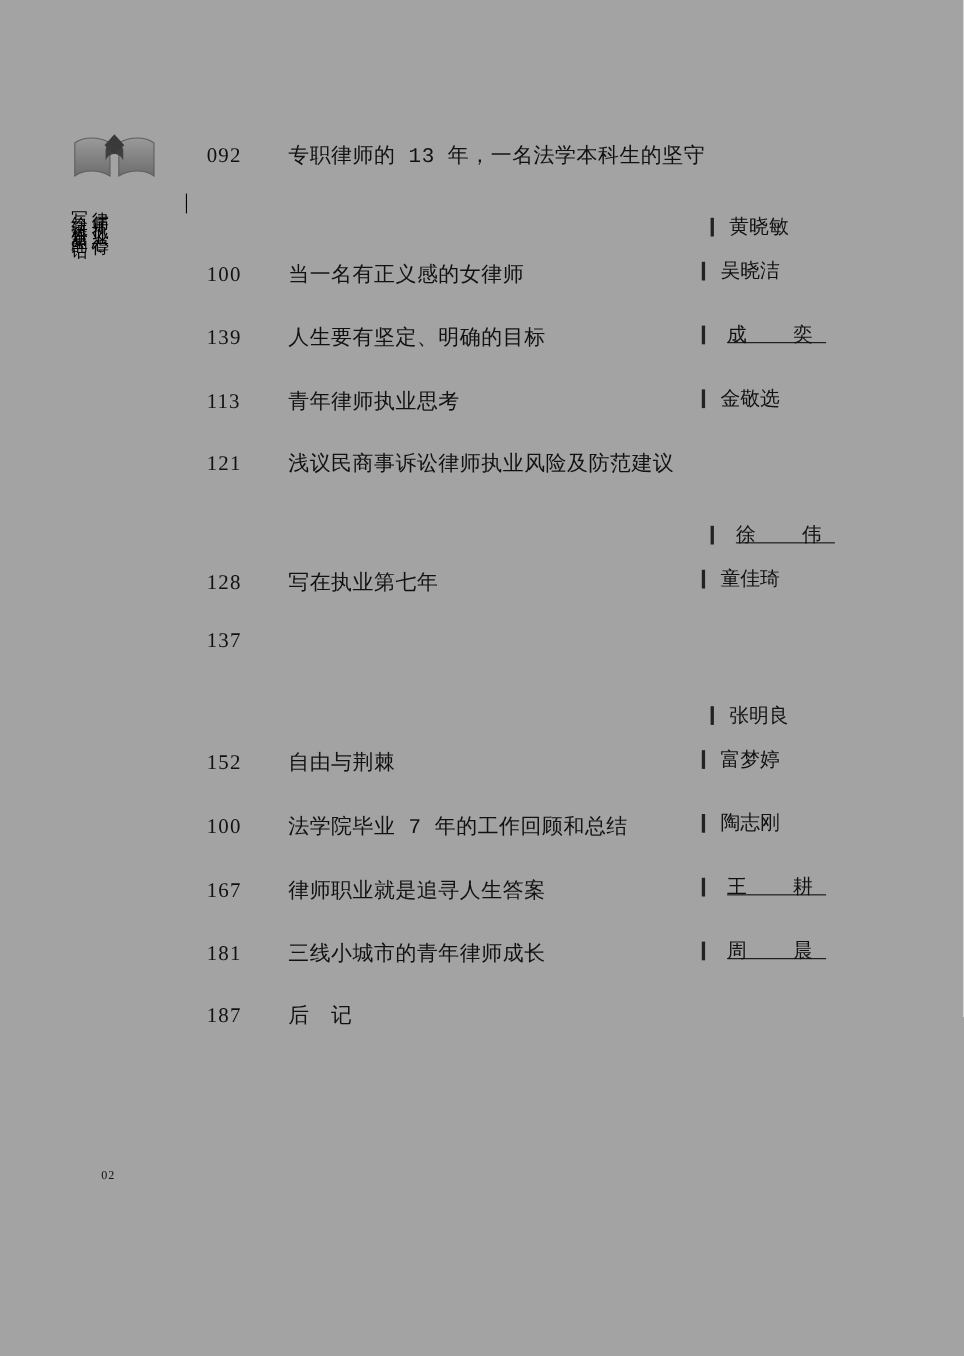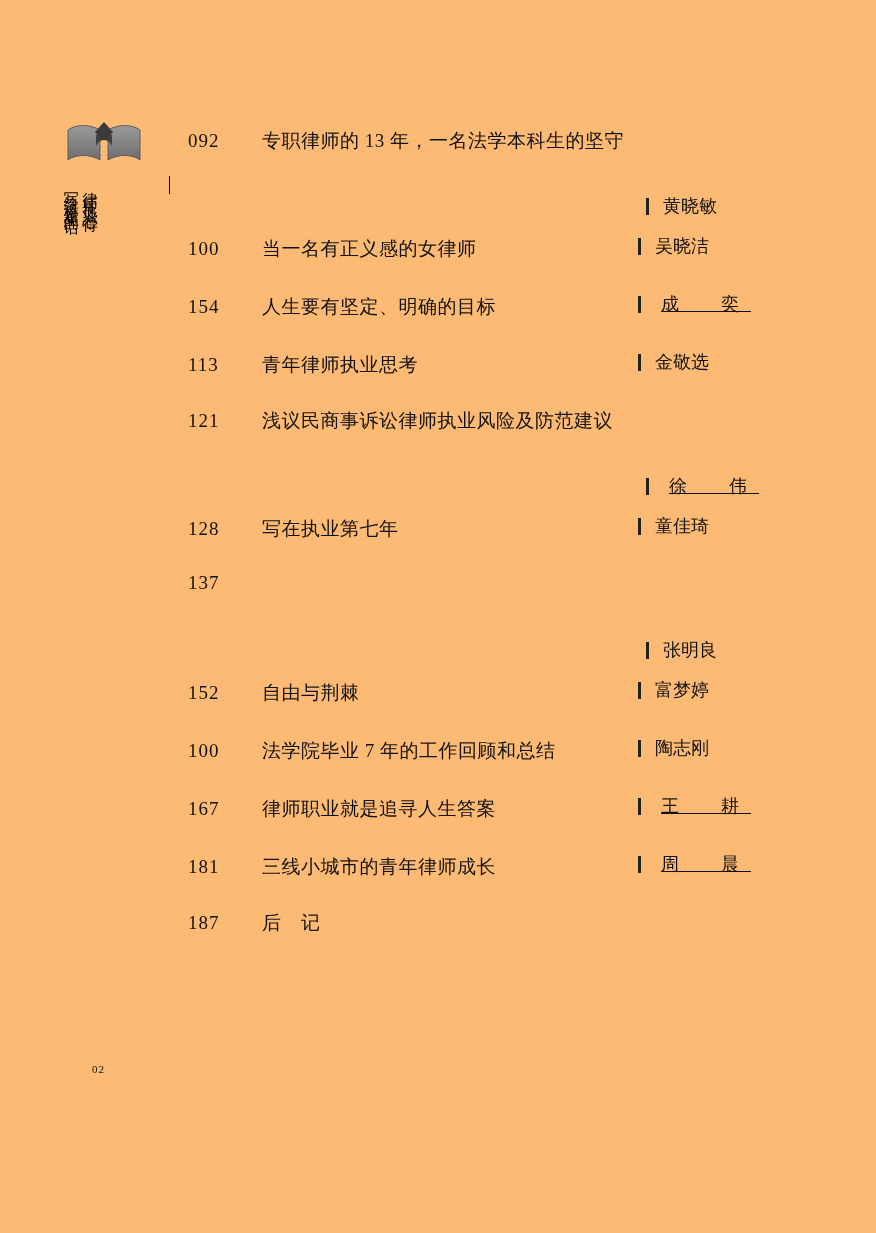--- a/index.html
+++ b/index.html
@@ -13,21 +13,21 @@
     position: relative;
     font-family: "Liberation Serif", "DejaVu Serif", serif;
     color: #1a1a1a;
     overflow: hidden;
   }
 
   
   .page {
     position: absolute;
     inset: 0;
-    background: #fdba74;
+    background: #a3a3a3;
   }
 
   
   .section-marker {
     position: absolute;
     left: 62px;
     top: 120px;
     width: 110px;
     height: 310px;
   }
@@ -97,21 +97,21 @@
   .page-no {
     width: 74px;
     flex: 0 0 74px;
     font-family: "Liberation Serif", "DejaVu Serif", serif;
     font-size: 19px;
     letter-spacing: 1px;
     color: #111;
   }
   .title {
     flex: 1 1 auto;
-    font-family: Liberation Serif, serif;
+    font-family: Liberation Mono, monospace;
     font-size: 19px;
     letter-spacing: 0.5px;
     color: #111;
     white-space: nowrap;
   }
   .author-cell {
     flex: 0 0 110px;
     width: 110px;
     display: flex;
     align-items: center;
@@ -211,21 +211,21 @@
           <div class="page-no">100</div>
           <div class="title">当一名有正义感的女律师</div>
           <div class="author-cell">
             <span class="bar"></span>
             <span class="author">吴晓洁</span>
           </div>
         </div>
       </div>
       <div class="toc-row">
         <div class="toc-line">
-          <div class="page-no">154</div>
+          <div class="page-no">139</div>
           <div class="title">人生要有坚定、明确的目标</div>
           <div class="author-cell">
             <span class="bar"></span>
             <span class="author spaced">成　奕</span>
           </div>
         </div>
       </div>
       <div class="toc-row">
         <div class="toc-line">
           <div class="page-no">113</div>

